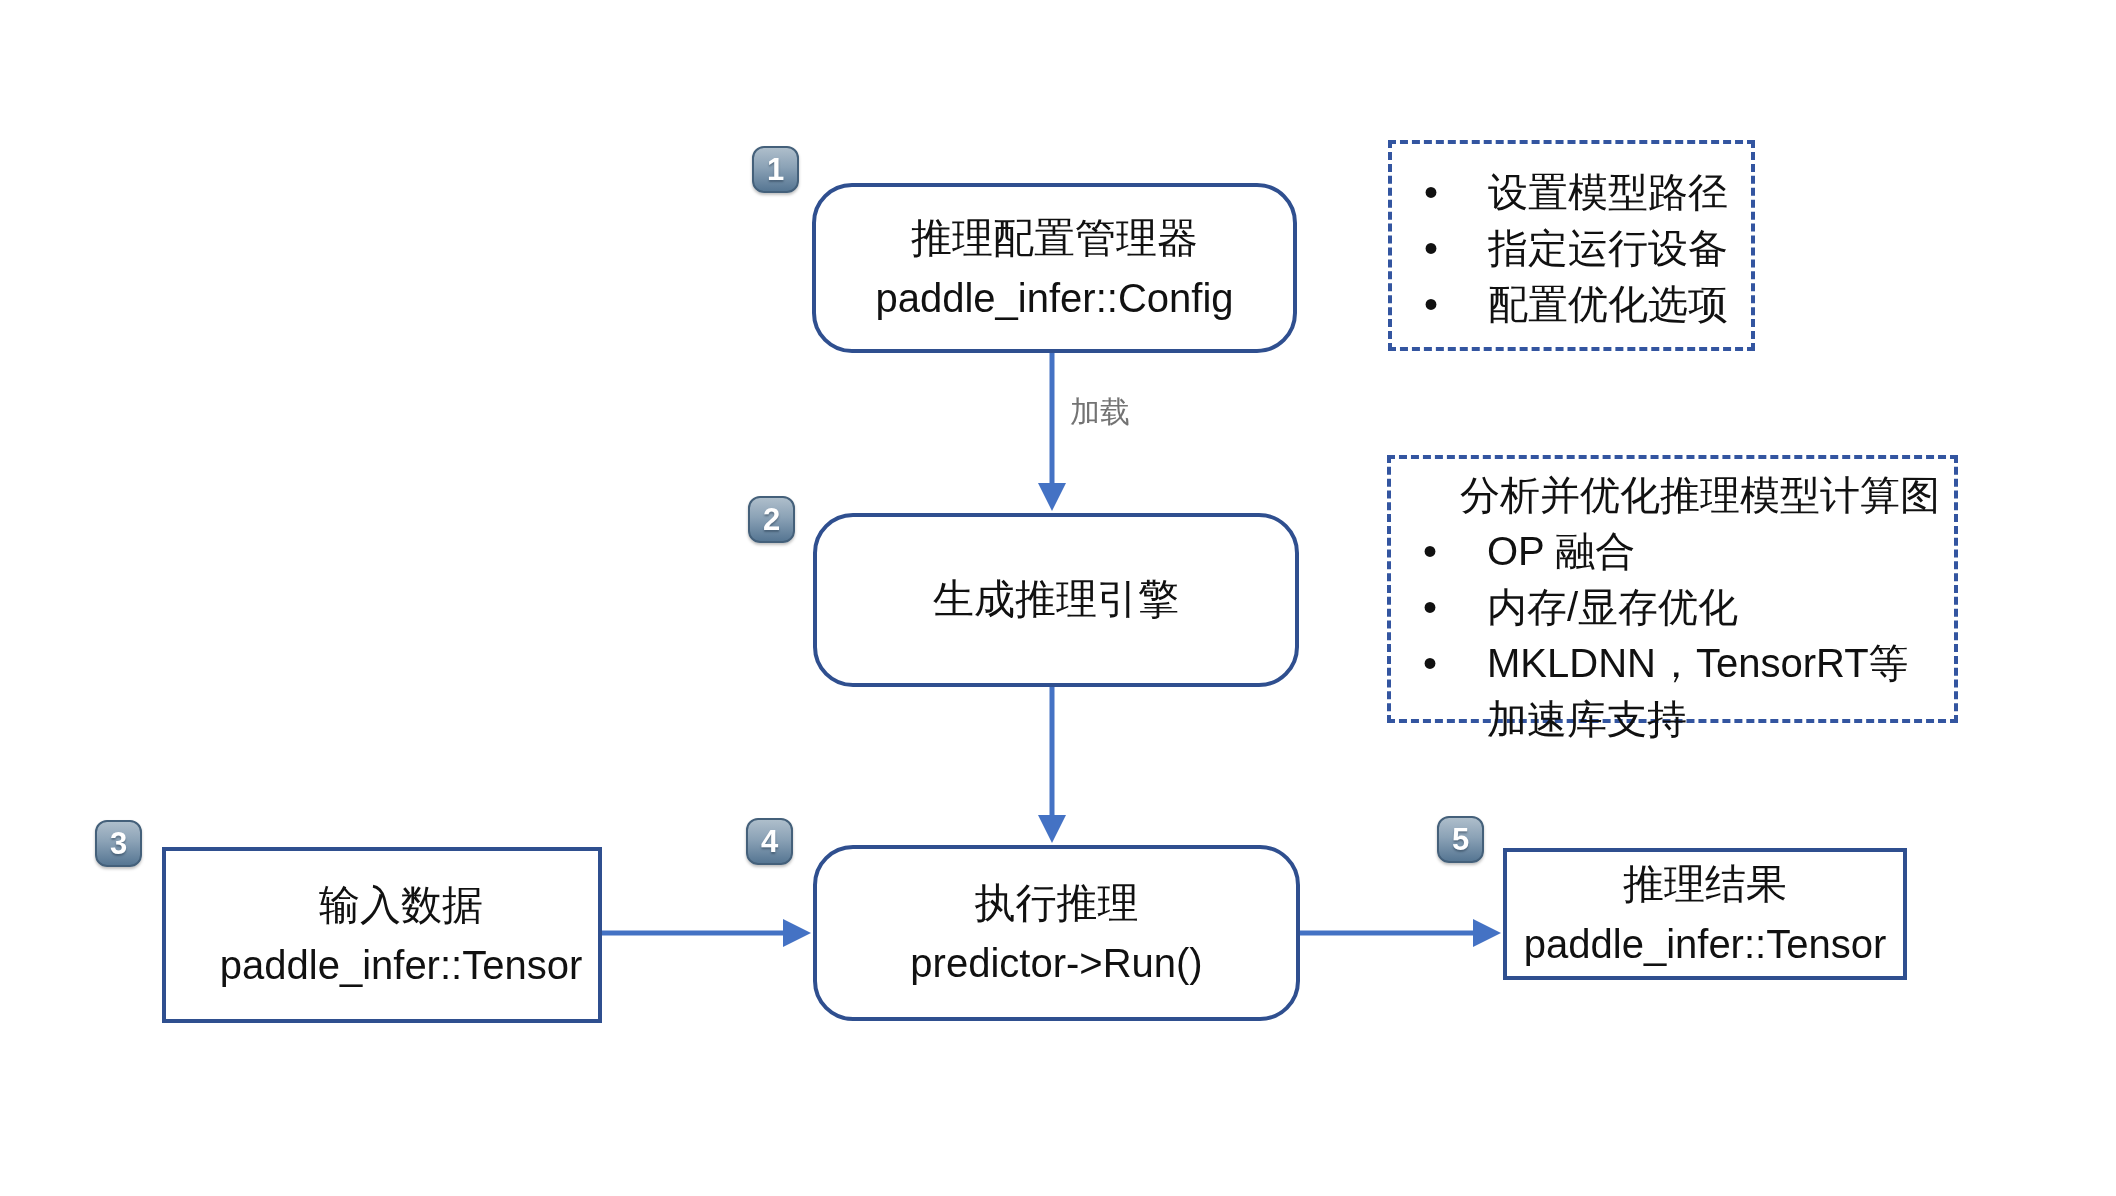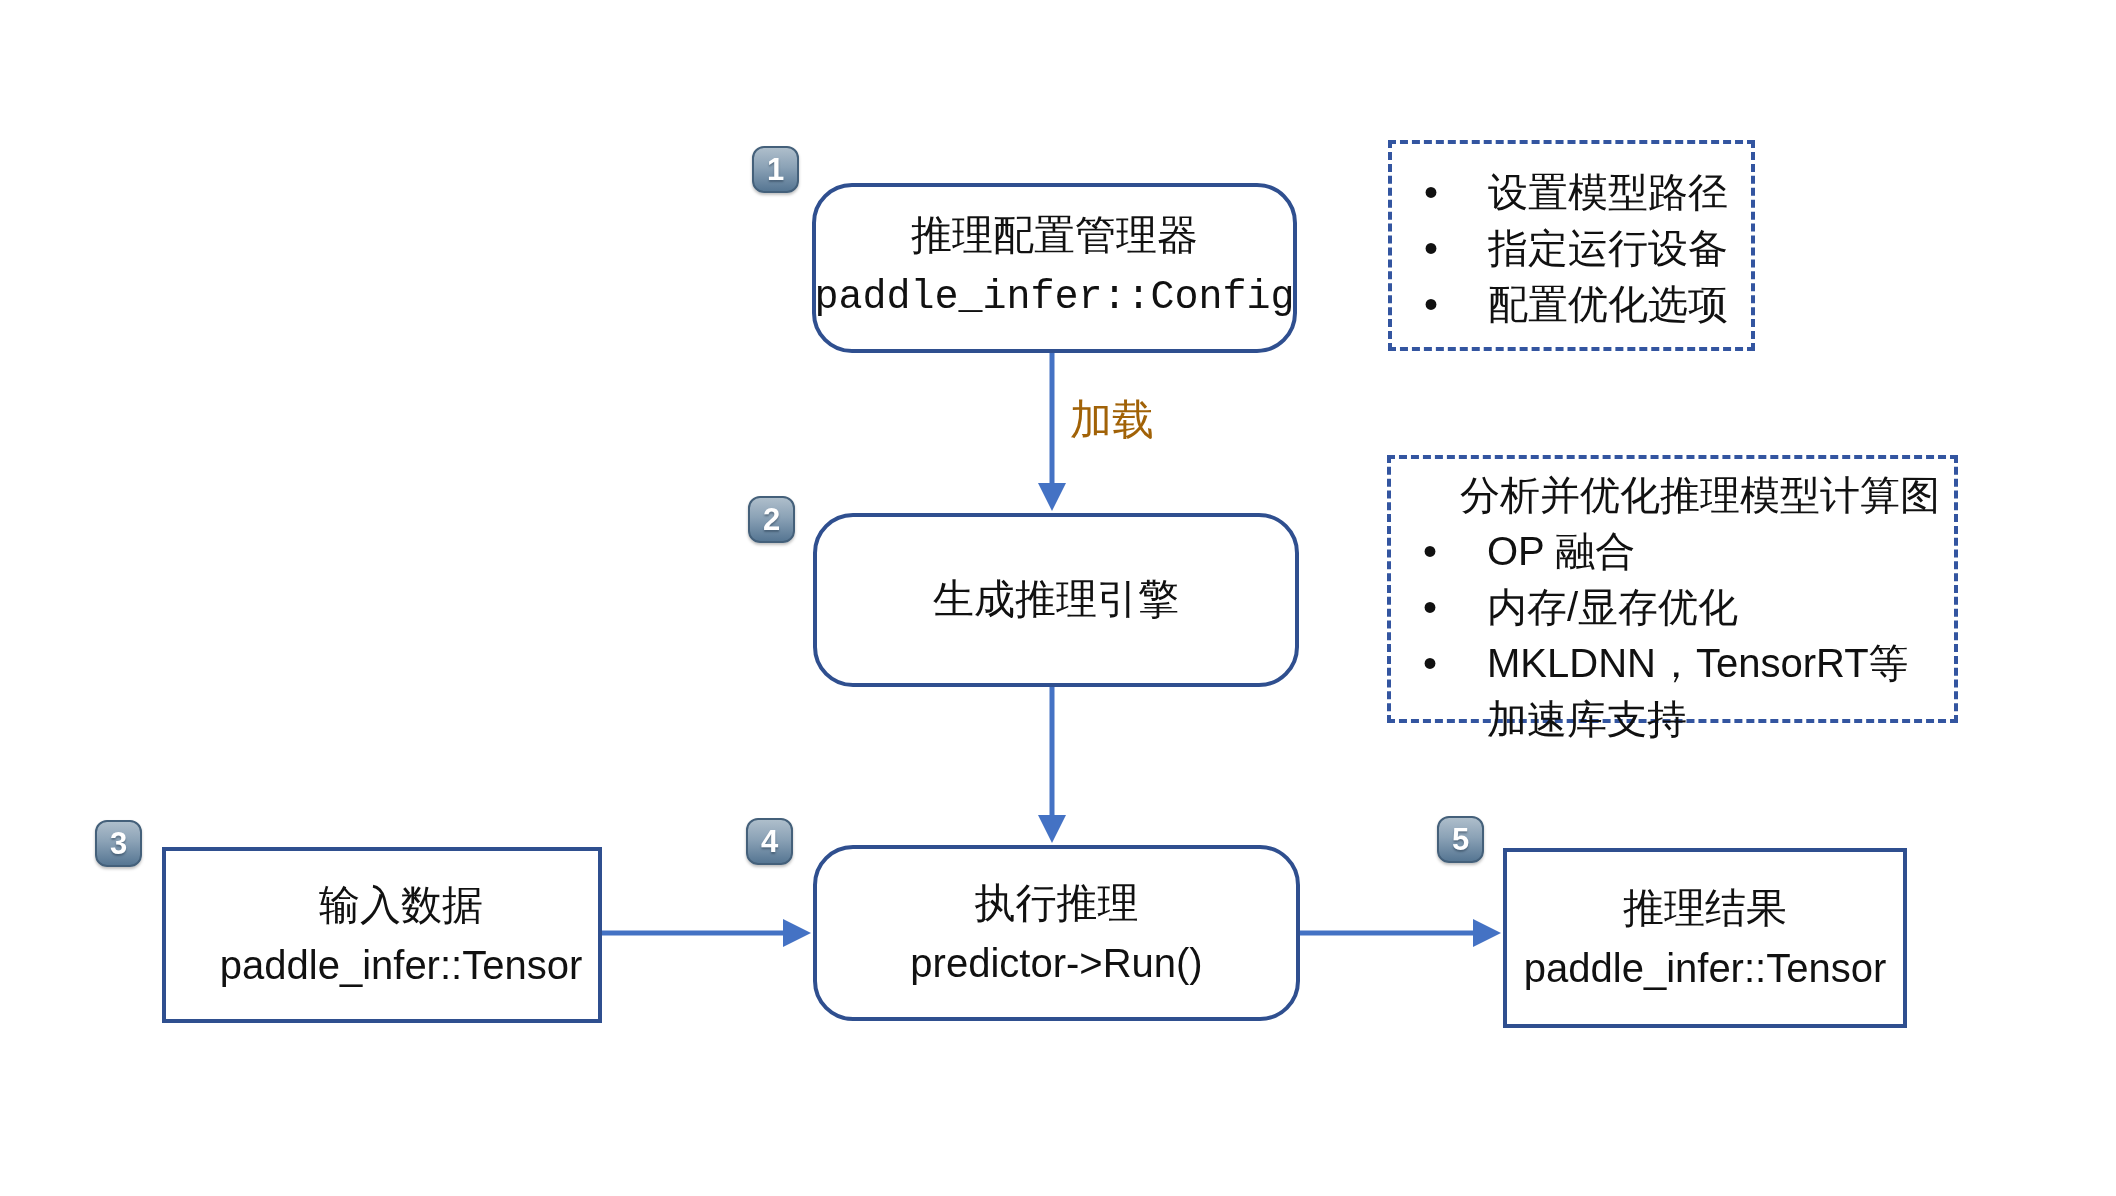--- a/index.html
+++ b/index.html
@@ -42,21 +42,21 @@
     background:transparent;
     font-size:40px;line-height:56px;color:#111111;
   }
   .note-inner{padding:20px 14px 10px 24px;}
   .note-title{padding:0 0 0 2px;text-align:right;}
   .note-row{display:flex;align-items:flex-start;}
   .dot{flex:0 0 64px;text-align:left;padding-left:8px;}
   .note-row .txt{flex:1 1 auto;}
   .edge-label{
     position:absolute;z-index:2;
-    font-size:42px;color:#a16207;white-space:nowrap;
+    font-size:30px;color:#737373;white-space:nowrap;
   }
 </style>
 </head>
 <body>
 
 <div class="canvas">
 
   <svg class="connectors" viewBox="0 0 2116 1196" xmlns="http://www.w3.org/2000/svg">
     <g stroke="#4472C4" fill="#4472C4">
       <line x1="1052" y1="353" x2="1052" y2="484" stroke-width="5"></line>
@@ -77,40 +77,40 @@
   </svg>
 
   <div class="edge-label" style="left:1070px;top:392px;">加载</div>
 
   <div class="badge" style="left:752px;top:146px;">1</div>
   <div class="badge" style="left:748px;top:496px;">2</div>
   <div class="badge" style="left:95px;top:820px;">3</div>
   <div class="badge" style="left:746px;top:818px;">4</div>
   <div class="badge" style="left:1437px;top:816px;">5</div>
 
-  <div class="node rounded" style="left:812px;top:183px;width:485px;height:170px;font-family:Liberation Mono, monospace;">
+  <div class="node rounded" style="left:812px;top:183px;width:485px;height:170px;">
     <div class="node-title">推理配置管理器</div>
     <div class="node-code">paddle_infer::Config</div>
   </div>
 
   <div class="node rounded" style="left:813px;top:513px;width:486px;height:174px;">
     <div class="node-title">生成推理引擎</div>
   </div>
 
   <div class="node" style="left:162px;top:847px;width:440px;height:176px;padding-left:38px;">
     <div class="node-title">输入数据</div>
     <div class="node-code">paddle_infer::Tensor</div>
   </div>
 
   <div class="node rounded" style="left:813px;top:845px;width:487px;height:176px;justify-content:center;">
     <div class="node-title">执行推理</div>
     <div class="node-code">predictor-&gt;Run()</div>
   </div>
 
-  <div class="node" style="left:1503px;top:848px;width:404px;height:180px;text-align:center;">
+  <div class="node" style="left:1503px;top:848px;width:404px;height:132px;text-align:center;">
     <div class="node-title">推理结果</div>
     <div class="node-code">paddle_infer::Tensor</div>
   </div>
 
   <div class="note" style="left:1388px;top:140px;width:367px;height:211px;">
     <div class="note-inner">
       <div class="note-row">
         <span class="dot">•</span>
         <span class="txt">设置模型路径</span>
       </div>

